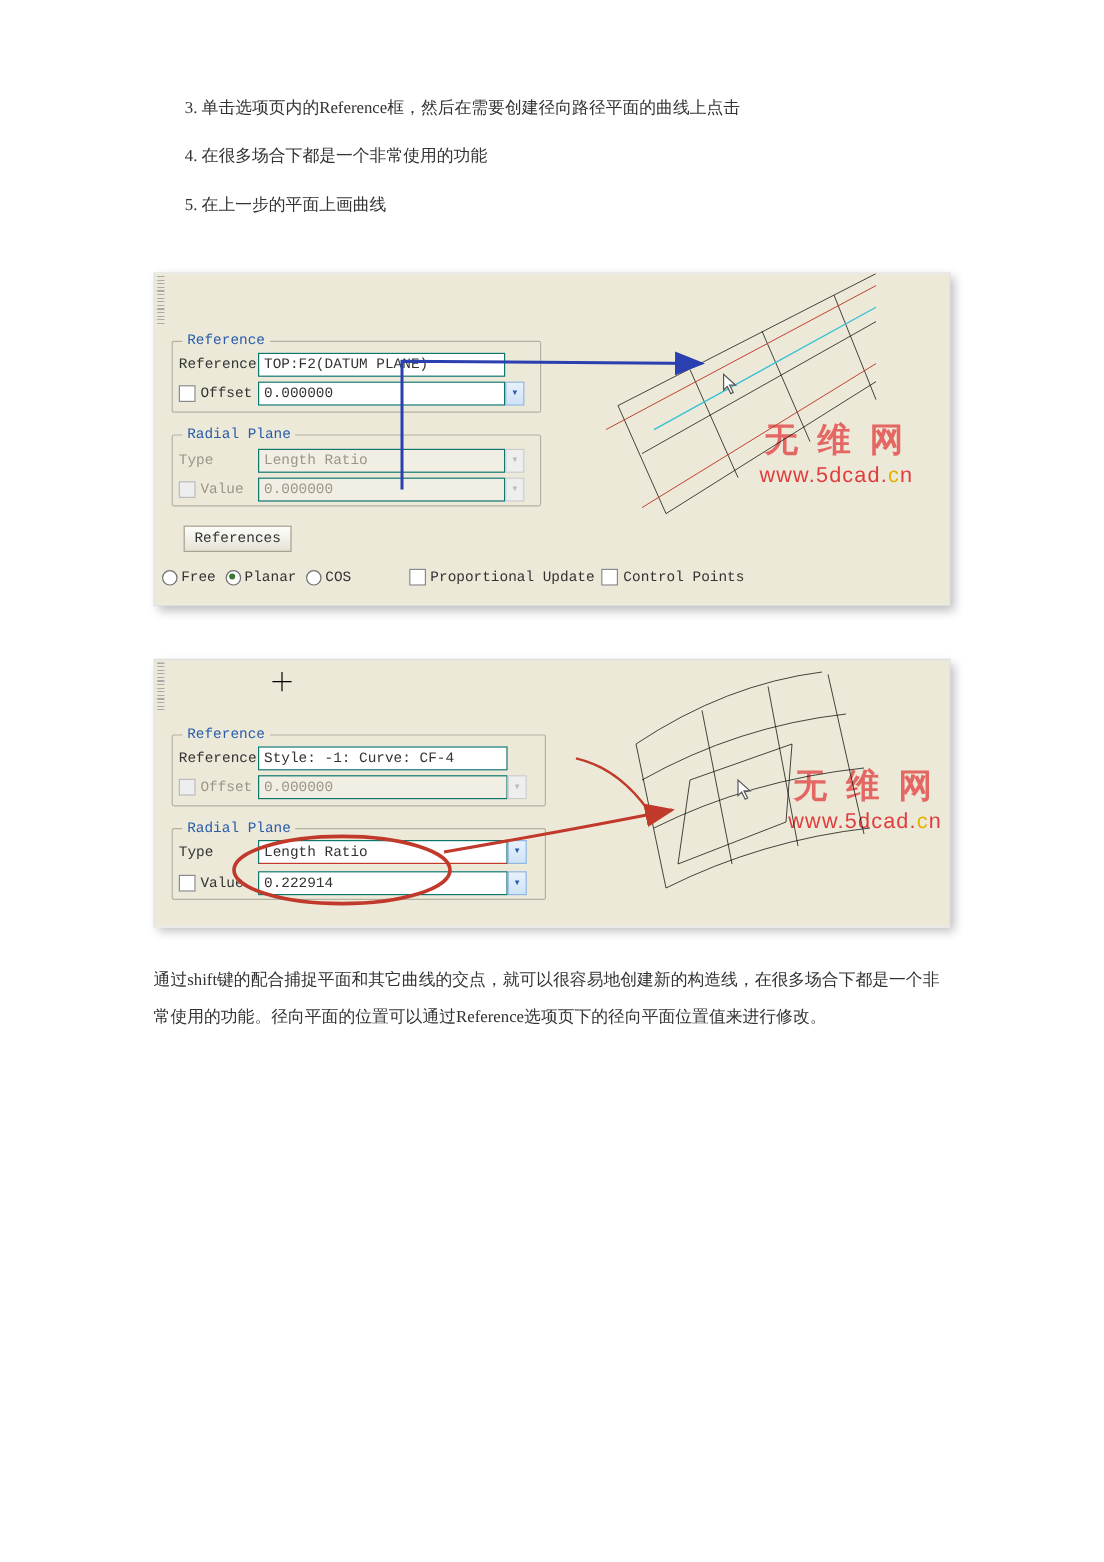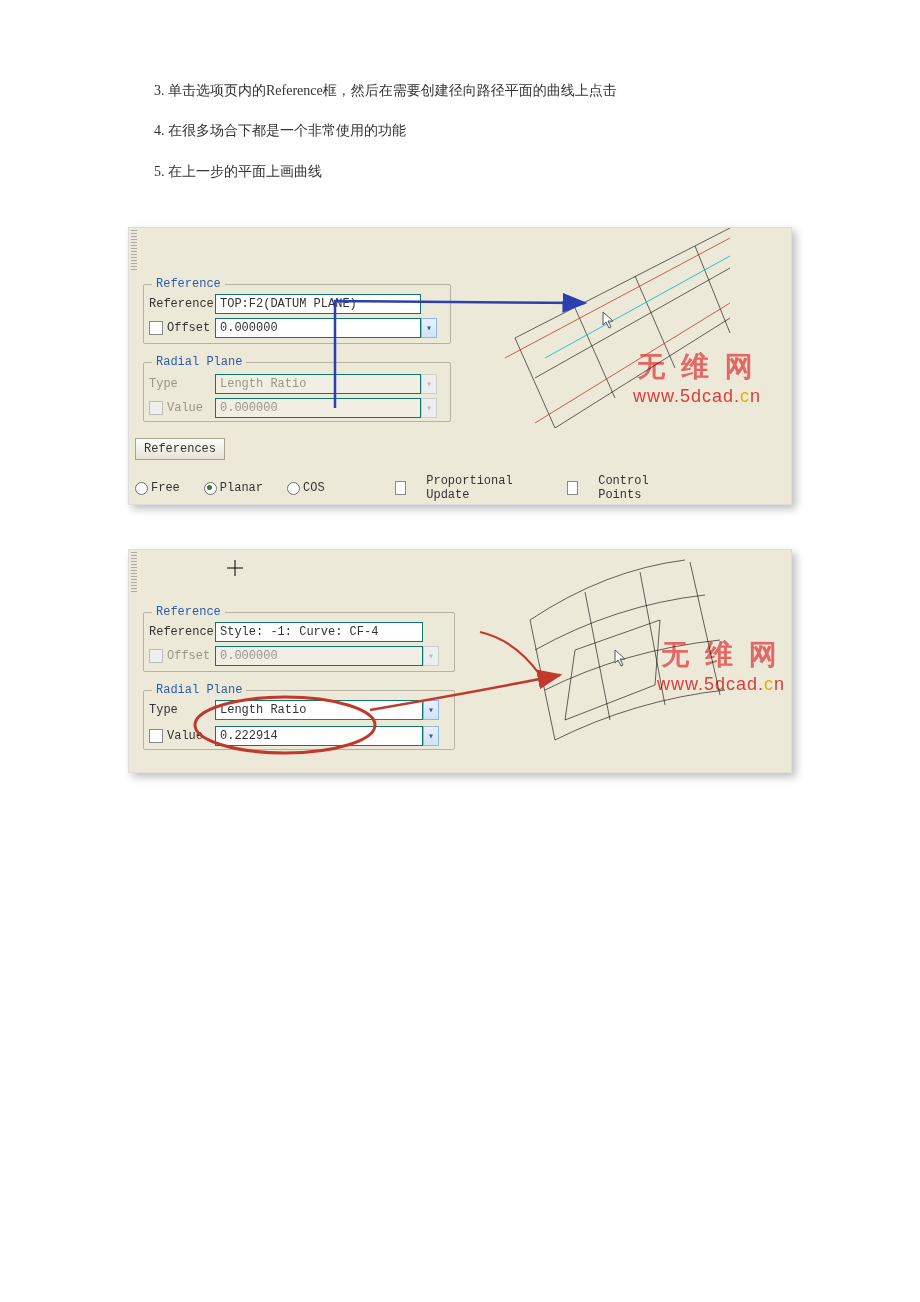--- a/index.html
+++ b/index.html
@@ -80,26 +80,26 @@
       </div>
       <div class="row" style="left:20px;top:170px;">
         <span class="cb dis"></span>
         <span class="lbl dis" style="min-width:48px;">Value</span>
         <span class="field dis" style="width:196px;">
             <span>0.000000</span>
           </span>
         <span class="dd dis">▾</span>
       </div>
 
-      <div class="row" style="left:6px;top:210px;">
+      <div class="row" style="left:24px;top:210px;">
         <span class="btn">
             <span>References</span>
           </span>
       </div>
-      <div class="row" style="left:6px;top:246px;width:540px;gap:16px;">
+      <div class="row" style="left:6px;top:246px;width:540px;">
         <span class="radio">
             <span class="rcirc"></span>
             <span>Free</span>
           </span>
         <span class="radio">
             <span class="rcirc on"></span>
             <span>Planar</span>
           </span>
         <span class="radio">
             <span class="rcirc"></span>
@@ -226,14 +226,15 @@
         <path d="M295 82 Q330 90 355 125" stroke="#c1392b" stroke-width="2" fill="none"></path>
 
         <g stroke="#000" stroke-width="1" transform="translate(42,6)">
           <line x1="0" y1="12" x2="16" y2="12"></line>
             <line x1="8" y1="4" x2="8" y2="20"></line>
         </g>
       </svg>
     </div>
   </div>
 
+  <p class="para">通过shift键的配合捕捉平面和其它曲线的交点，就可以很容易地创建新的构造线，在很多场合下都是一个非常使用的功能。径向平面的位置可以通过Reference选项页下的径向平面位置值来进行修改。</p>
 
 </div>
 
 </body></html>

